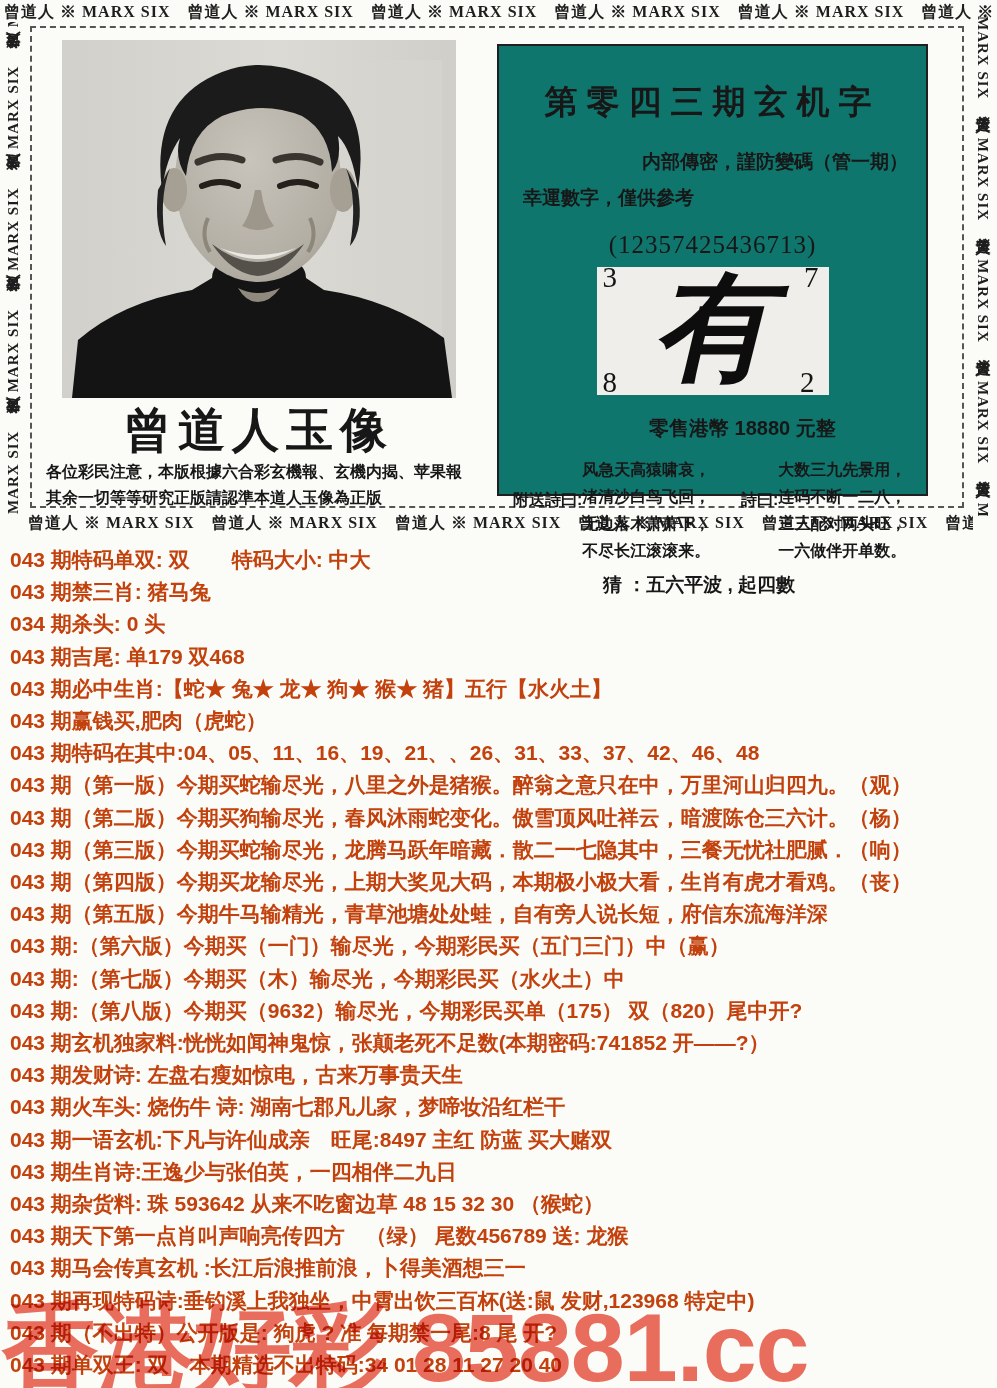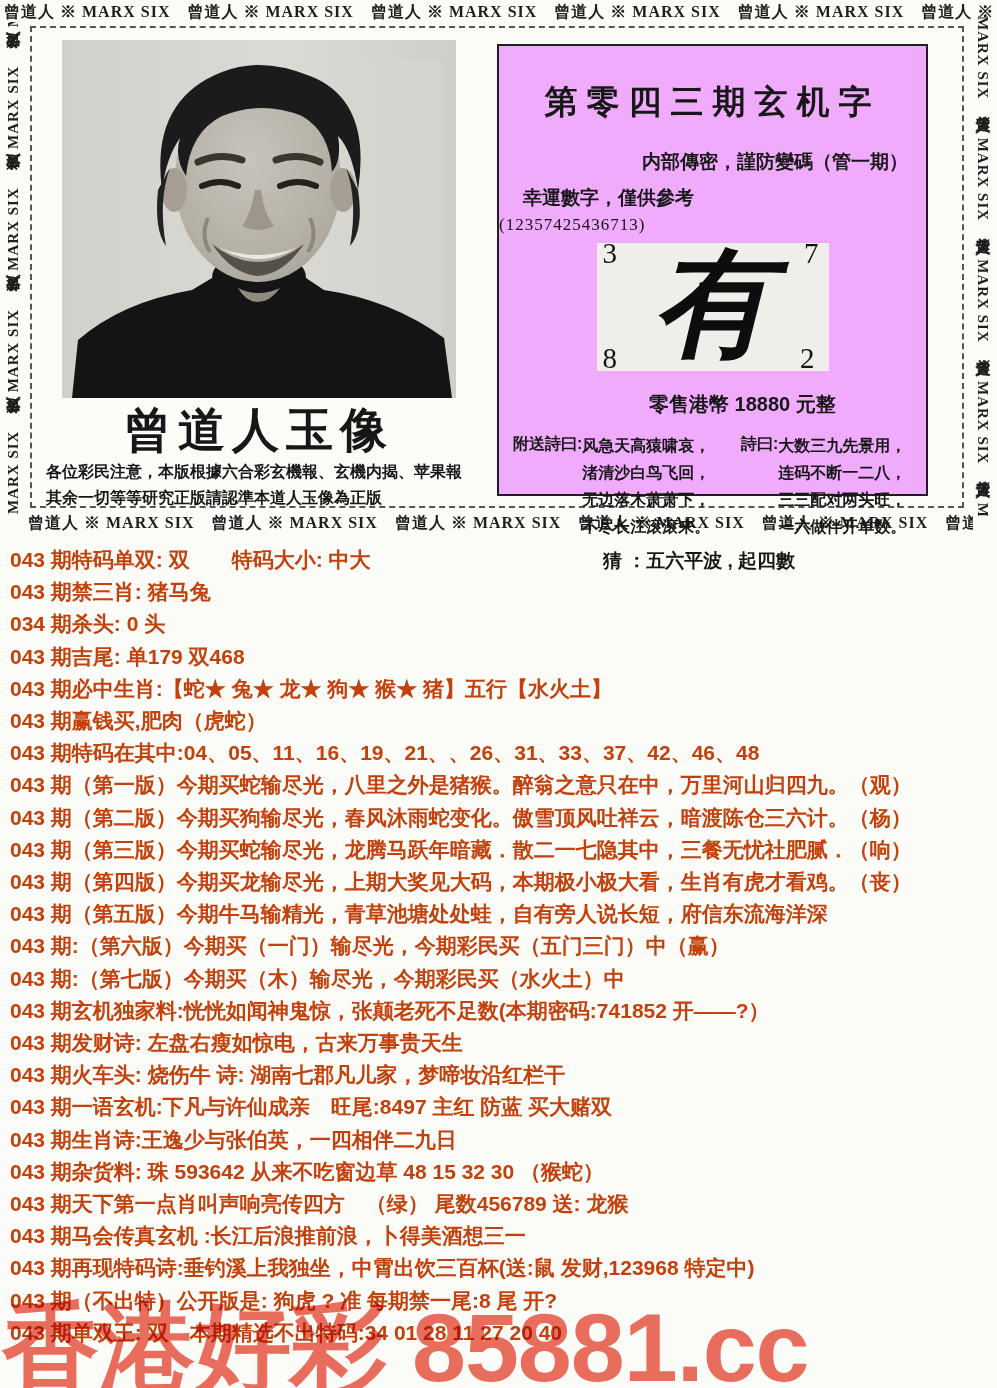--- a/index.html
+++ b/index.html
@@ -42,33 +42,33 @@
     font-size:47px; letter-spacing:7px;
   }
   .portrait-notes {
     position:absolute; left:46px; top:459px; width:444px;
     font-size:16px; font-weight:bold; line-height:26px;
   }
 
   
   .mystic {
     position:absolute; left:497px; top:44px; width:431px; height:452px;
-    border:2px solid #1f1f1f; box-sizing:border-box; background:#f0abfc;
+    border:2px solid #1f1f1f; box-sizing:border-box; background:#0f766e;
   }
   .m-title {
     margin-top:34px; text-align:center; font-size:33px; font-weight:bold;
     font-family:"Liberation Serif", serif; letter-spacing:9px;
   }
   .m-row1 {
     margin:24px 18px 0 24px; display:flex; justify-content:flex-end;
     font-size:19px; font-weight:bold;
   }
   .m-line2 { margin:10px 0 0 24px; font-size:19px; font-weight:bold; }
   .m-lucky {
-    margin-top:4px; text-align:left; font-size:17px;
+    margin-top:20px; text-align:center; font-size:25px;
     font-family:"Liberation Serif", serif; letter-spacing:1px;
   }
   .m-charblock {
     position:relative; width:232px; height:128px; margin:8px auto 0;
     background:#efeeea;
   }
   .m-corner {
     position:absolute; font-size:29px; font-family:"Liberation Serif", serif;
     color:#141414;
   }
@@ -79,21 +79,21 @@
   .m-glyph {
     position:absolute; left:0; right:0; top:0; height:128px; line-height:124px;
     text-align:center; font-size:118px; font-weight:bold; font-style:italic;
     font-family:"Liberation Serif", serif; color:#0d0d0d;
   }
   .m-price { margin-top:20px; padding-left:150px; font-size:20px; font-weight:bold; }
   .m-poems { display:flex; margin:14px 0 0 14px; }
   .poem { display:flex; }
   .poem-left { width:228px; }
   .poem-right { flex:1; }
-  .poem-label { font-size:16px; font-weight:bold; padding-top:2px; }
+  .poem-label { font-size:16px; font-weight:bold; padding-top:2px;margin-top:32px; }
   .poem-lines { font-size:16px; font-weight:bold; line-height:27px; }
   .poem-right .poem-lines div { font-weight:900;font-family:Liberation Serif, serif; }
   .m-guessrow { display:flex; gap:34px; margin:10px 0 0 34px; font-size:19px; font-weight:bold; }
   .m-guess2 { margin:8px 0 0 104px; font-size:19px; font-weight:bold; }
 
   
   .body-lines { position:absolute; left:10px; top:544px; width:986px; }
   .body-line {
     font-size:21px; line-height:32.2px; white-space:nowrap;
     font-weight:bold; color:#c2410c;
@@ -225,20 +225,21 @@
       <div class="body-line">043 期必中生肖:【蛇★ 兔★ 龙★ 狗★ 猴★ 猪】五行【水火土】</div>
       <div class="body-line">043 期赢钱买,肥肉（虎蛇）</div>
       <div class="body-line">043 期特码在其中:04、05、11、16、19、21、、26、31、33、37、42、46、48</div>
       <div class="body-line">043 期（第一版）今期买蛇输尽光，八里之外是猪猴。醉翁之意只在中，万里河山归四九。（观）</div>
       <div class="body-line">043 期（第二版）今期买狗输尽光，春风沐雨蛇变化。傲雪顶风吐祥云，暗渡陈仓三六计。（杨）</div>
       <div class="body-line">043 期（第三版）今期买蛇输尽光，龙腾马跃年暗藏．散二一七隐其中，三餐无忧社肥腻．（响）</div>
       <div class="body-line">043 期（第四版）今期买龙输尽光，上期大奖见大码，本期极小极大看，生肖有虎才看鸡。（丧）</div>
       <div class="body-line">043 期（第五版）今期牛马输精光，青草池塘处处蛙，自有旁人说长短，府信东流海洋深</div>
       <div class="body-line">043 期:（第六版）今期买（一门）输尽光，今期彩民买（五门三门）中（赢）</div>
       <div class="body-line">043 期:（第七版）今期买（木）输尽光，今期彩民买（水火土）中</div>
+      <div class="body-line">043 期:（第八版）今期买（9632）输尽光，今期彩民买单（175） 双（820）尾中开?</div>
       <div class="body-line">043 期玄机独家料:恍恍如闻神鬼惊，张颠老死不足数(本期密码:741852  开——?）</div>
       <div class="body-line">043 期发财诗: 左盘右瘦如惊电，古来万事贵天生</div>
       <div class="body-line">043 期火车头: 烧伤牛  诗: 湖南七郡凡儿家，梦啼妆沿红栏干</div>
       <div class="body-line">043 期一语玄机:下凡与许仙成亲　旺尾:8497 主红 防蓝 买大赌双</div>
       <div class="body-line">043 期生肖诗:王逸少与张伯英，一四相伴二九日</div>
       <div class="body-line">043 期杂货料: 珠 593642 从来不吃窗边草 48 15 32 30 （猴蛇）</div>
       <div class="body-line">043 期天下第一点肖叫声响亮传四方　（绿） 尾数456789 送: 龙猴</div>
       <div class="body-line">043 期马会传真玄机 :长江后浪推前浪，卜得美酒想三一</div>
       <div class="body-line">043 期再现特码诗:垂钓溪上我独坐，中霄出饮三百杯(送:鼠 发财,123968 特定中)</div>
       <div class="body-line">043 期（不出特）公开版是: 狗虎 ? 准 每期禁一尾:8 尾 开?</div>

